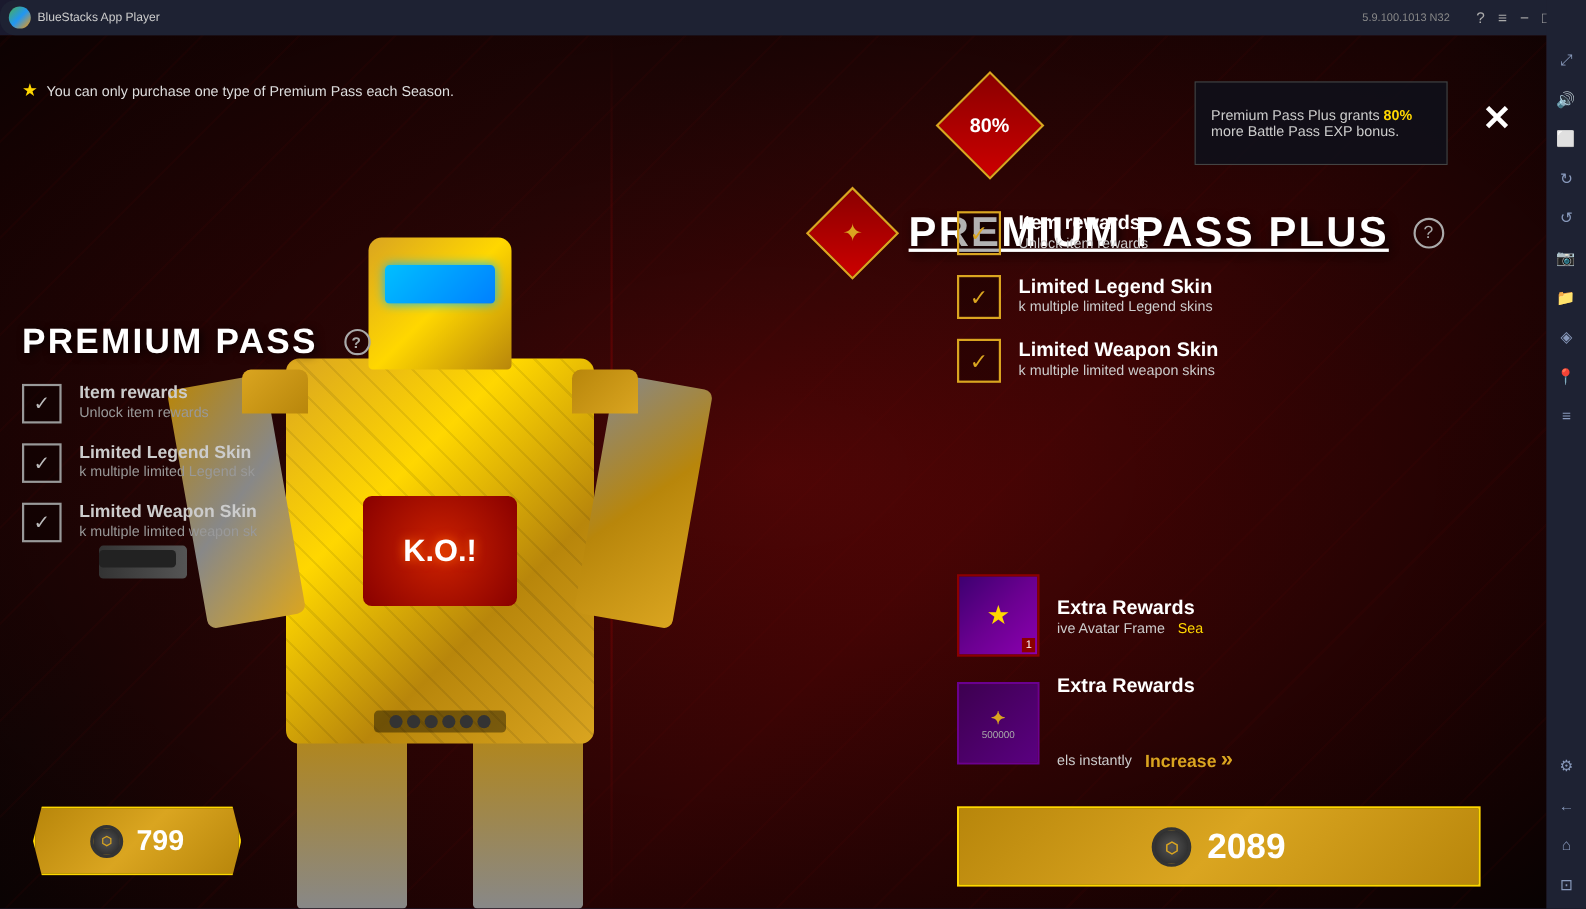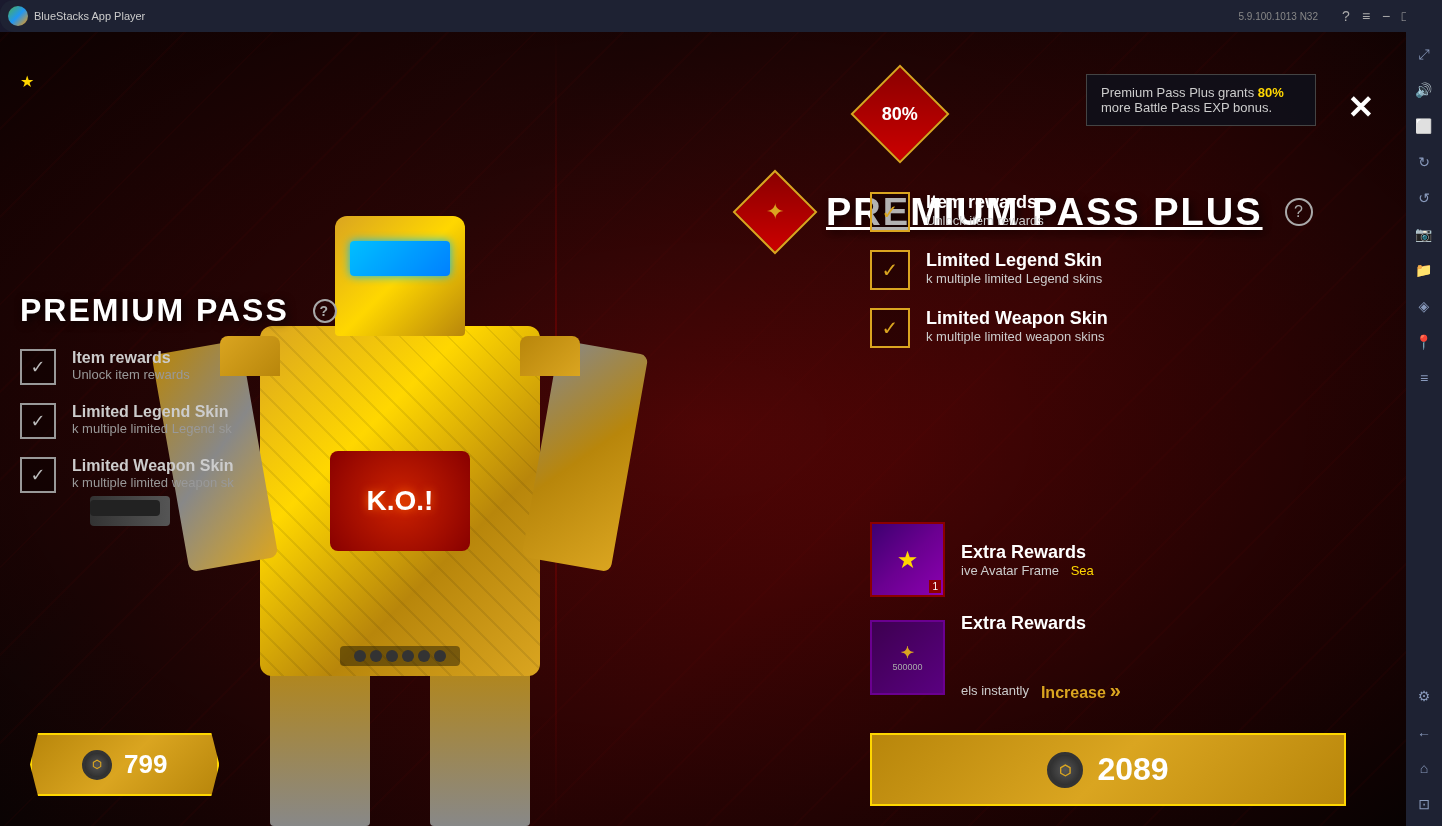--- a/index.html
+++ b/index.html
@@ -432,20 +432,21 @@
 
 <div class="game-area">
 
   <div class="bg"></div>
   <div class="bg-overlay"></div>
 
   <div style="position:absolute;inset:0;background:repeating-linear-gradient(-45deg,transparent,transparent 60px,rgba(100,0,0,0.08) 60px,rgba(100,0,0,0.08) 62px);pointer-events:none;"></div>
 
   <div class="warning-banner">
     <span class="warning-star">★</span>
+    <span style="font-family:Arial,sans-serif;font-size:13px;color:#ddd;">You can only purchase one type of Premium Pass each Season.</span>
   </div>
 
   <div class="section-divider"></div>
 
   <div style="position:absolute;bottom:0;left:130px;width:540px;height:760px;pointer-events:none;">
 
     <div style="position:absolute;bottom:0;left:50%;transform:translateX(-50%);width:300px;height:680px;">
 
       <div style="position:absolute;bottom:0;left:20px;width:100px;height:180px;background:linear-gradient(180deg,#b8860b,#888);border-radius:4px;"></div>
       <div style="position:absolute;bottom:0;right:20px;width:100px;height:180px;background:linear-gradient(180deg,#b8860b,#888);border-radius:4px;"></div>
@@ -521,21 +522,21 @@
     </div>
     <span class="price-text">799</span>
   </div>
 
   <div style="position:absolute;top:42px;left:860px;width:80px;height:80px;display:flex;align-items:center;justify-content:center;">
     <div style="width:70px;height:70px;background:linear-gradient(135deg,#8b0000,#cc0000);transform:rotate(45deg);border:2px solid #daa520;display:flex;align-items:center;justify-content:center;">
       <span style="transform:rotate(-45deg);color:#fff;font-size:18px;font-weight:900;">80%</span>
     </div>
   </div>
 
-  <div class="bonus-info" style="position:absolute;top:42px;right:90px;background:rgba(15,15,25,0.9);border:1px solid #444;padding:10px 14px;max-width:230px;font-family:Arial,sans-serif;font-size:13px;color:#ccc;">
+  <div class="bonus-info" style="position:absolute;top:42px;right:90px;background:rgba(15,15,25,0.9);border:1px solid #444;padding:22px 14px;max-width:230px;font-family:Arial,sans-serif;font-size:13px;color:#ccc;">
     <span>Premium Pass Plus grants</span>
     <span class="bonus-highlight" style="color:#ffd700;font-weight:bold;">80%</span>
     <span>more Battle Pass EXP bonus.</span>
   </div>
 
   <div class="close-btn">✕</div>
 
   <div style="position:absolute;top:145px;left:740px;display:flex;align-items:center;gap:16px;">
 
     <div style="width:70px;height:70px;display:flex;align-items:center;justify-content:center;">

